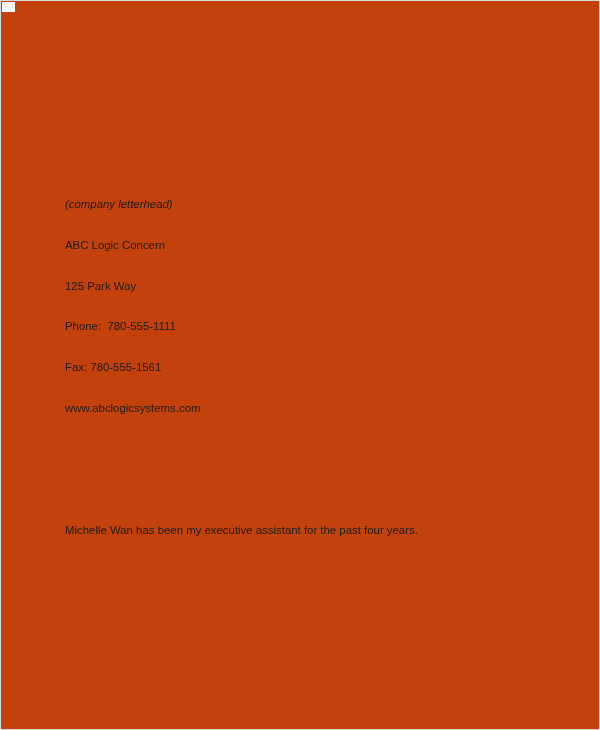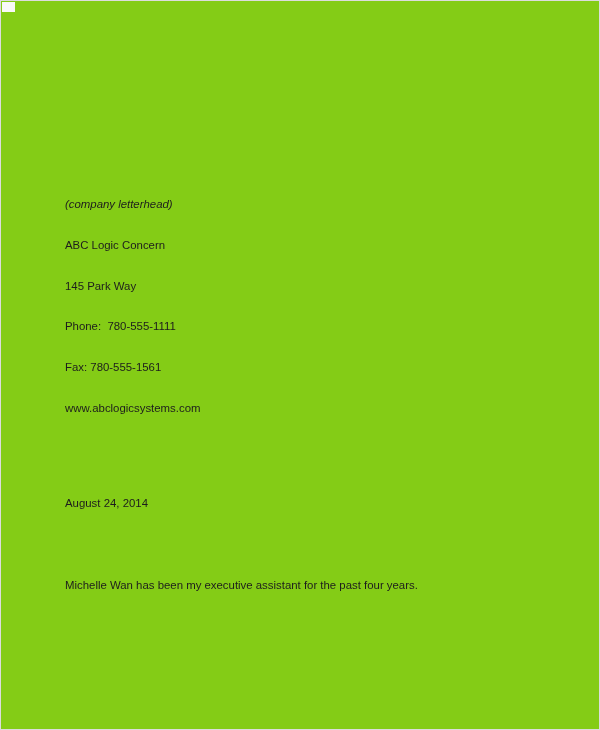--- a/index.html
+++ b/index.html
@@ -10,21 +10,21 @@
   body {
     width: 600px;
     height: 730px;
     font-family: "Liberation Sans", "DejaVu Sans", sans-serif;
   }
   .page {
     position: relative;
     box-sizing: border-box;
     width: 600px;
     height: 730px;
-    background: #84cc16;
+    background: #c2410c;
     border: 1px solid #dcdcdc;
     overflow: hidden;
   }
   .corner-artifact {
     position: absolute;
     left: 1px;
     top: 1px;
     width: 13px;
     height: 10px;
     background: #f8f8f8;
@@ -54,27 +54,26 @@
 <body>
 
 <div class="page">
   <div class="corner-artifact"></div>
 
   <div class="content">
 
     <div class="letterhead">
       <div class="lh-note">(company letterhead)</div>
       <div>ABC Logic Concern</div>
-      <div>145 Park Way</div>
+      <div>125 Park Way</div>
       <div>Phone:  780-555-1111</div>
       <div>Fax: 780-555-1561</div>
       <div>www.abclogicsystems.com</div>
     </div>
 
-    <p>August 24, 2014</p>
 
 
     <p>Michelle Wan has been my executive assistant for the past four years.</p>
 
     
 
     
 
     
 

